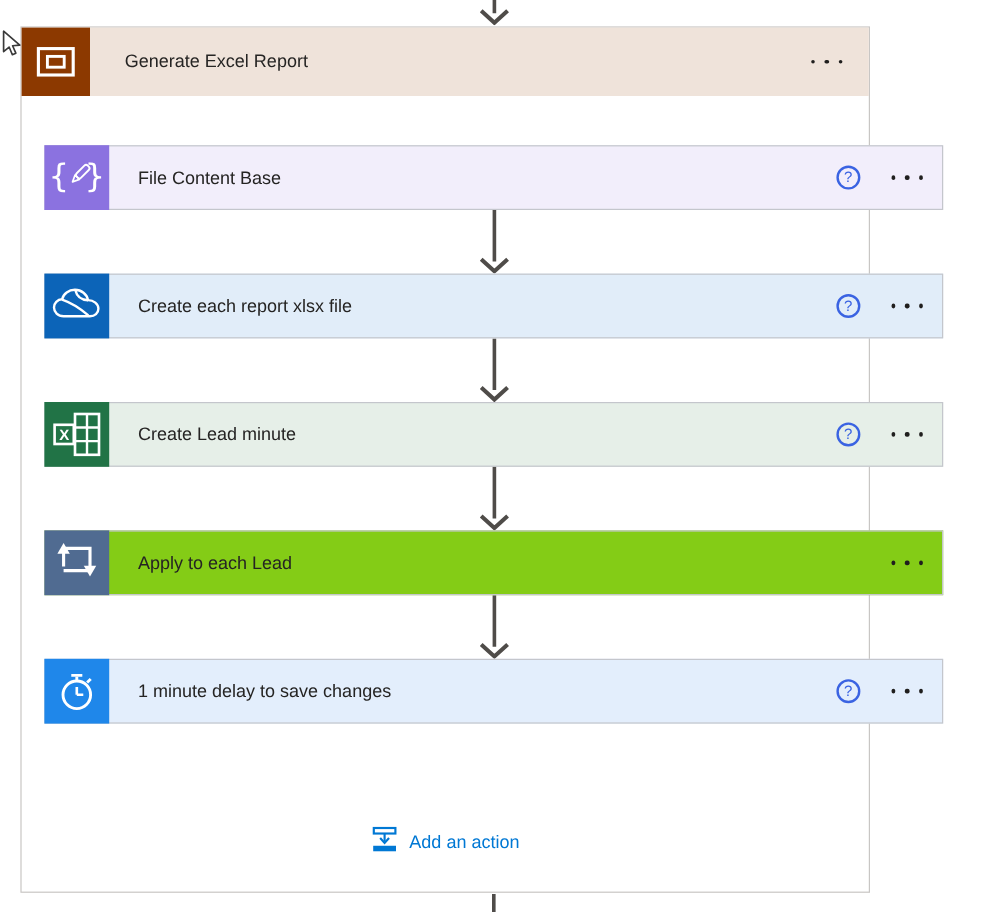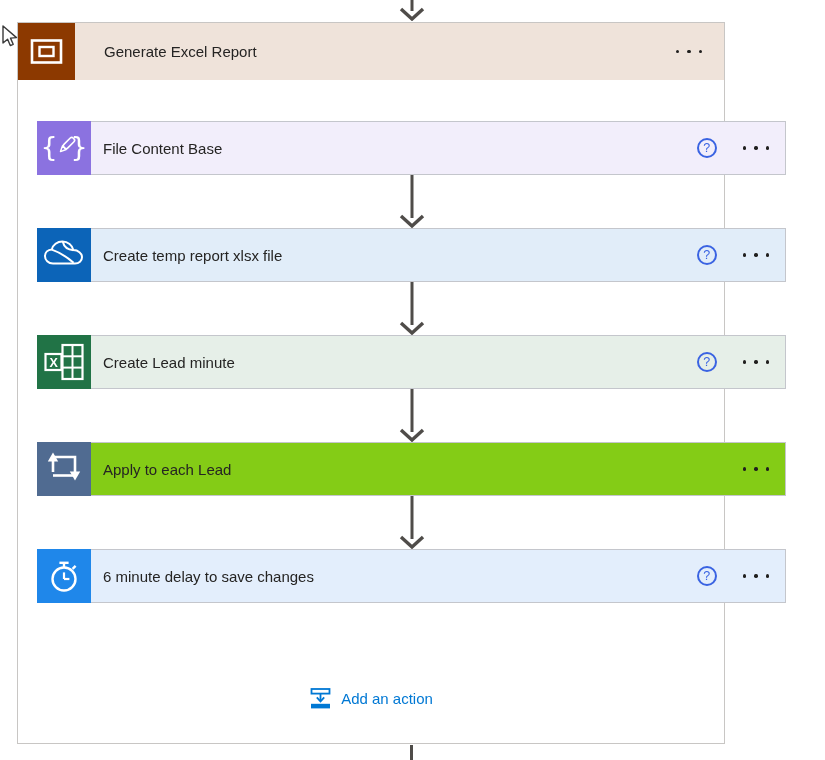--- a/index.html
+++ b/index.html
@@ -27,34 +27,34 @@
   .ellipsis .dot { width:3.4px; height:3.4px; border-radius:50%; background:#201F1E; }
 
   .action-row {
     position:absolute; left:19px; width:749px; height:54px;
     display:flex; align-items:stretch; border:1px solid #C4C6CC; cursor:pointer;
   }
   .action-icon {
     width:54px; flex:0 0 54px; margin:-1px 0 -1px -1px;
     display:flex; align-items:center; justify-content:center;
   }
-  .action-label { align-self:center; margin-left:12px; font-size:15px; color:#252423; }
+  .action-label { align-self:center; margin-left:24px; font-size:15px; color:#252423; }
   .action-controls { margin-left:auto; align-self:center; display:flex; align-items:center; gap:24px; padding-right:14px; }
   .help-btn {
     width:20px; height:20px; border-radius:50%; border:2px solid #3A63E2;
     color:#3A63E2; font-size:12.5px; line-height:16px; text-align:center;
     background:none; cursor:pointer; display:flex; align-items:center; justify-content:center;
     font-family:"Liberation Sans", sans-serif;
   }
   .connector { position:absolute; pointer-events:none; }
   .bottom-stem { position:absolute; left:410px; top:745px; width:3px; height:15px; background:#4F4C49; }
 
   .add-action {
     position:absolute; left:0; right:0; top:662px; height:26px;
-    display:flex; align-items:center; justify-content:center; gap:9px;
+    display:flex; align-items:flex-end; justify-content:center; gap:9px;
     background:none; border:none; cursor:pointer;
   }
   .add-action-text { font-size:15px; color:#0078D4; font-family:"Liberation Sans", sans-serif; }
   .cursor-pointer { position:absolute; left:1px; top:25px; }
 </style>
 </head>
 <body>
 
 <div class="page">
 
@@ -113,21 +113,21 @@
   <div class="action-row" style="top: 205px; height: 54px; background: rgb(225, 237, 249);">
     <span class="action-icon" style="background: rgb(12, 100, 184);">
 
       <svg width="54" height="54" viewBox="0 0 54 54">
         <path d="M16,35.5 C11.2,35.5 8,32 8,28.2 C8,24.5 10.8,21.6 14.8,21.4 C15.8,16.8 20.3,13.5 25.4,13.5 C30.9,13.5 35.4,17.2 36.4,22.1 C41,22.2 45,25.2 45,29.2 C45,32.8 42,35.5 38,35.5 Z" fill="none" stroke="#fff" stroke-width="2"></path>
         <path d="M14.8,21.6 Q26,25.5 36.6,34.8" fill="none" stroke="#fff" stroke-width="2"></path>
         <path d="M25.8,13.8 Q27.6,21.6 36.4,22.2" fill="none" stroke="#fff" stroke-width="2"></path>
       </svg>
 
     </span>
-    <span class="action-label">Create temp report xlsx file</span>
+    <span class="action-label">Create each report xlsx file</span>
     <span class="action-controls">
       <button class="help-btn">?</button>
       <button class="ellipsis">
         <span class="dot"></span>
               <span class="dot"></span>
               <span class="dot"></span>
       </button>
     </span>
   </div>
 <svg class="connector" width="32" height="53" viewBox="0 0 32 53" style="left: 378px; top: 259px;">
@@ -192,21 +192,21 @@
       <svg width="54" height="54" viewBox="0 0 54 54">
         <circle cx="27" cy="30" r="11.5" fill="none" stroke="#fff" stroke-width="2.4"></circle>
         <line x1="27" y1="15" x2="27" y2="18.4" stroke="#fff" stroke-width="2.4"></line>
         <line x1="22.4" y1="13.8" x2="31.6" y2="13.8" stroke="#fff" stroke-width="2.4"></line>
         <line x1="35.6" y1="19.8" x2="38.6" y2="16.8" stroke="#fff" stroke-width="2.4"></line>
         <line x1="27" y1="30" x2="27" y2="23.4" stroke="#fff" stroke-width="2.2"></line>
         <line x1="27" y1="30" x2="32.4" y2="30" stroke="#fff" stroke-width="2.2"></line>
       </svg>
 
     </span>
-    <span class="action-label">6 minute delay to save changes</span>
+    <span class="action-label">1 minute delay to save changes</span>
     <span class="action-controls">
       <button class="help-btn">?</button>
       <button class="ellipsis">
         <span class="dot"></span>
               <span class="dot"></span>
               <span class="dot"></span>
       </button>
     </span>
   </div>
 </div>

